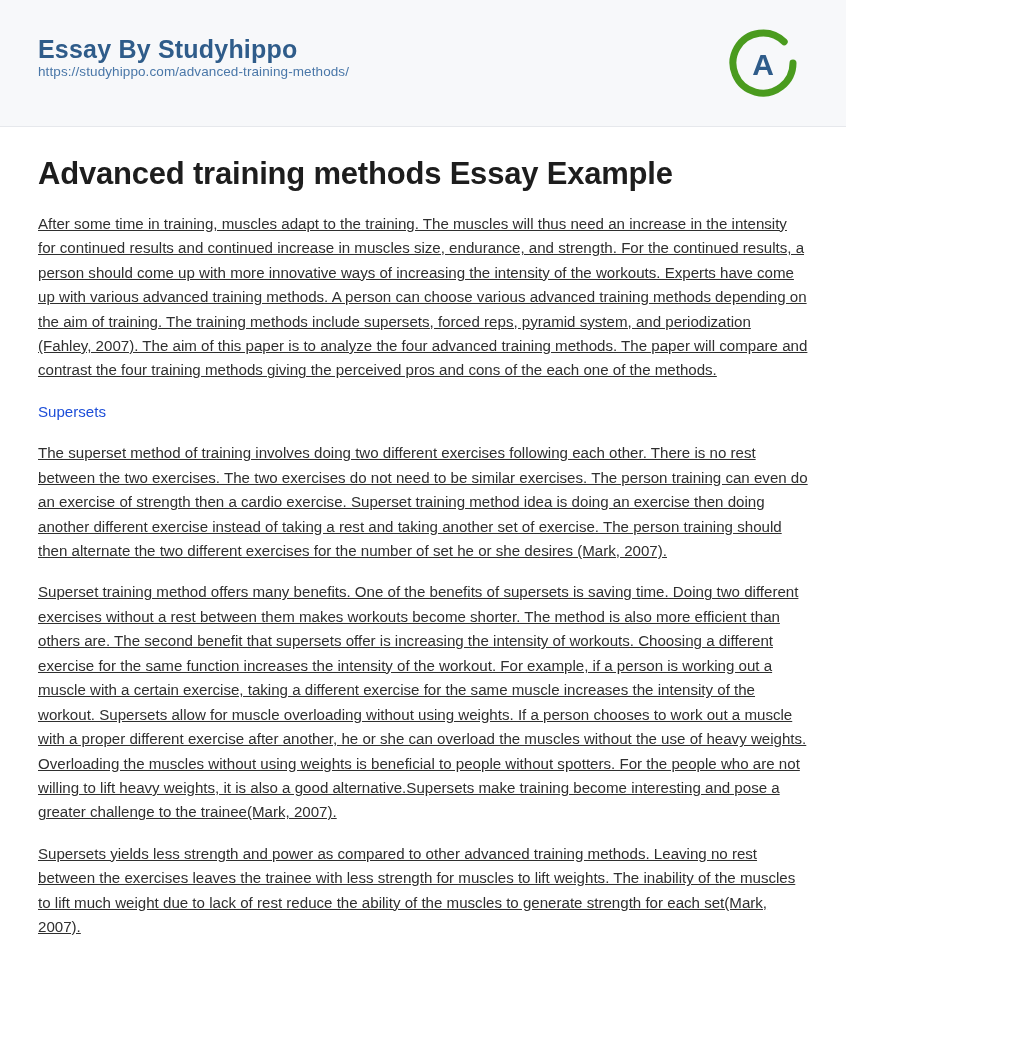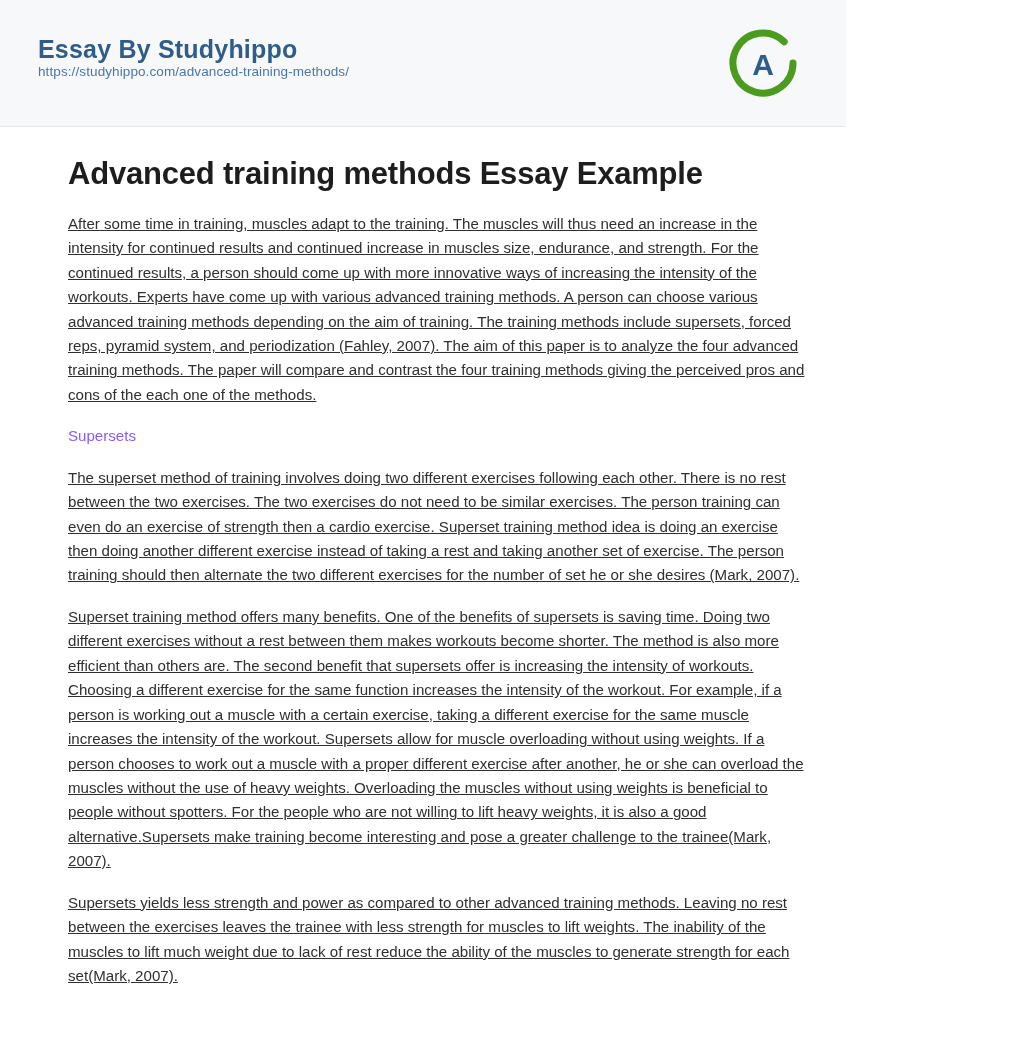--- a/index.html
+++ b/index.html
@@ -45,41 +45,40 @@
     right: 44px;
     top: 24px;
     width: 78px;
     height: 78px;
   }
   .logo svg { display: block; }
 
   
   .article {
     padding: 28px 38px 40px 38px;
-    margin-left: 30px;
   }
   h1.title {
     font-size: 31px;
     line-height: 1.25;
     font-weight: bold;
     color: #1d1d1d;
     margin: 0 0 18px 0;
     letter-spacing: -0.2px;
   }
   p.body-text {
     font-size: 15.1px;
     line-height: 1.62;
     color: #2f2f2f;
     margin: 0 0 17px 0;
     text-decoration: underline;
   }
   p.section-label {
     font-size: 15.1px;
     line-height: 1.62;
-    color: #8b5cf6;
+    color: #1d4ed8;
     margin: 0 0 17px 0;
   }
   .fade-bottom {
     position: absolute;
     left: 0;
     right: 0;
     bottom: 0;
     height: 26px;
     background: linear-gradient(to bottom, rgba(255,255,255,0), rgba(255,255,255,1));
     pointer-events: none;

